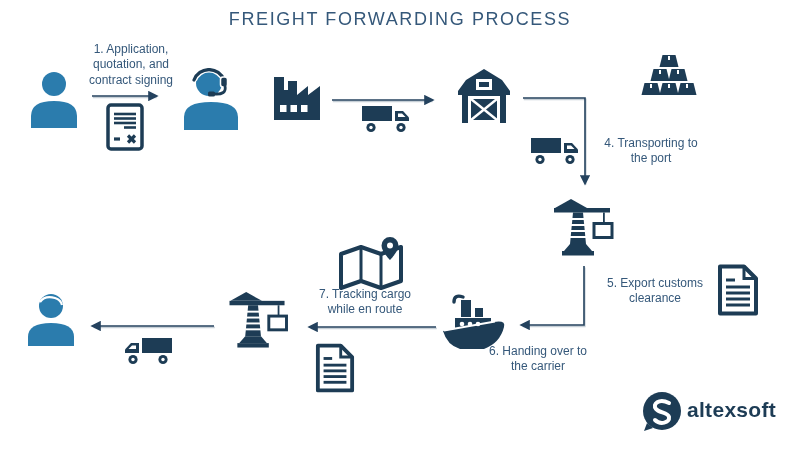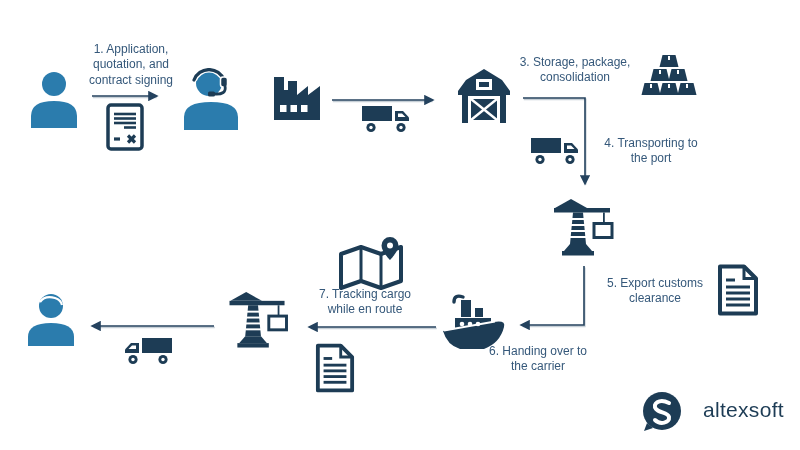--- a/index.html
+++ b/index.html
@@ -6,22 +6,22 @@
   .canvas{position:relative;width:800px;height:450px;background:#fff;overflow:hidden;
           font-family:"Liberation Sans",sans-serif;}
   .title{position:absolute;top:9px;left:0;right:0;text-align:center;
          font-size:18px;font-weight:400;letter-spacing:1.6px;color:var(--text);}
   .lbl{position:absolute;color:var(--text);font-size:12px;line-height:1.28;text-align:center;}
   .ic{position:absolute;}
   .arrows{position:absolute;left:0;top:0;pointer-events:none;}
   .arrow-shadow path{stroke:#c6cfd6;stroke-width:1.6;fill:none;}
   .arrow-line path{stroke:var(--arrow);stroke-width:1.6;fill:none;marker-end:url(#ah);}
   .ahfill{fill:var(--arrow);}
-  .logo-text{position:absolute;left:687px;top:398px;font-size:21px;font-weight:400;
-             letter-spacing:.3px;color:var(--navy);margin-left:16px;}
+  .logo-text{position:absolute;left:687px;top:398px;font-size:21px;font-weight:700;
+             letter-spacing:.3px;color:var(--navy);}
 </style>
 </head>
 <body>
 
 <div class="canvas">
 
   <svg class="arrows" width="800" height="450" viewBox="0 0 800 450">
     <defs>
       <marker id="ah" viewBox="0 0 10 10" refX="7.5" refY="5" markerWidth="6.5" markerHeight="6.5" orient="auto-start-reverse">
         <path d="M0 0 L10 5 L0 10 Z" class="ahfill"></path>
@@ -38,23 +38,23 @@
     <g class="arrow-line">
       <path d="M92 96 H156"></path>
       <path d="M332 100 H432"></path>
       <path d="M523 98 H585 V183"></path>
       <path d="M584 266 V325 H522"></path>
       <path d="M436 327 H310"></path>
       <path d="M214 326 H93"></path>
     </g>
   </svg>
 
+  <div class="title">FREIGHT FORWARDING PROCESS</div>
 
   <div class="lbl" style="left:76px;top:42px;width:110px;">1. Application, quotation, and contract signing</div>
-  <div class="lbl" style="left:504px;top:55px;width:142px;">3. Storage, package, consolidation</div>
   <div class="lbl" style="left:595px;top:136px;width:112px;">4. Transporting to the port</div>
   <div class="lbl" style="left:596px;top:276px;width:118px;">5. Export customs clearance</div>
   <div class="lbl" style="left:480px;top:344px;width:116px;">6. Handing over to the carrier</div>
   <div class="lbl" style="left:306px;top:287px;width:118px;text-align:center;">7. Tracking cargo while en route</div>
 
   <svg class="ic" style="left:28px;top:70px;" width="52" height="58" viewBox="0 0 52 58">
     <circle cx="26" cy="14" r="12" fill="var(--blue)"></circle>
     <path d="M3 58 V46 Q3 31 26 31 Q49 31 49 46 V58 Z" fill="var(--blue)"></path>
   </svg>
 

